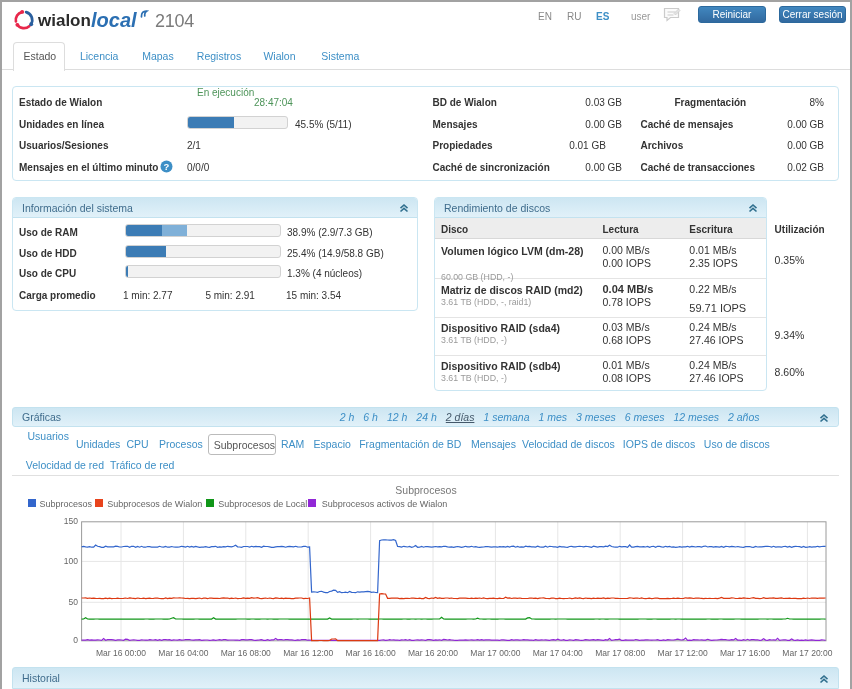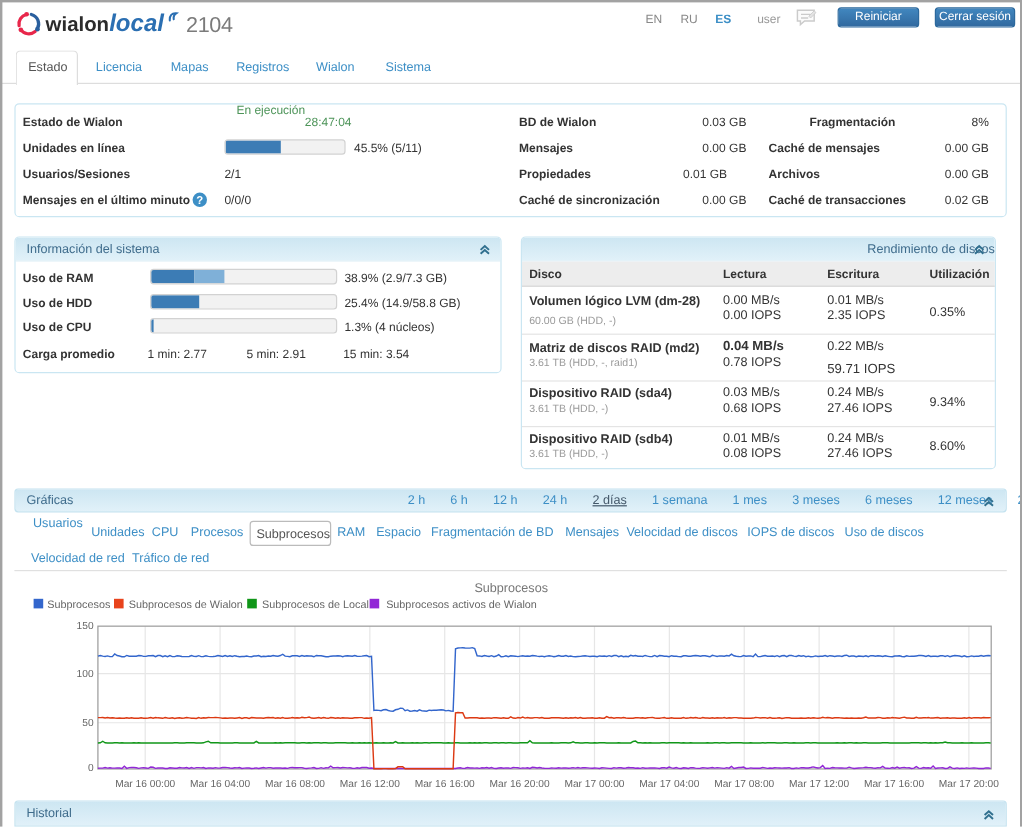--- a/index.html
+++ b/index.html
@@ -23,21 +23,21 @@
 
 .bluebox { position:absolute; background:#fff; border:1px solid #cae6f2; border-radius:4px; }
 .phead { height:20px; background:linear-gradient(180deg,#cde6f2,#e1f1f9); border-bottom:1px solid #c3e2ef;
   border-radius:3px 3px 0 0; color:#3f6c8c; font-size:10.5px; line-height:20px; padding-left:9px; position:relative; }
 .lbl { font-weight:bold; color:#333; }
 .sub { color:#9a9a9a; font-size:8.8px; }
 .track { position:absolute; height:13px; background:#f2f2f2; border:1px solid #d2d2d2; border-radius:3px; overflow:hidden; }
 .fill { position:absolute; top:0; bottom:0; left:0; background:#3c7cb5; }
 .chev { position:absolute; right:7px; top:4px; }
 .ctab { position:absolute; font-size:10.5px; }
-#gbar a { margin-right:21px; font-size:10.5px; }
+#gbar a { margin-right:9px; font-size:10.5px;font-style:italic; }
 </style>
 </head>
 <body>
 <div style="position:absolute;left:0;top:0;width:852px;height:689px;border-top:2px solid #a2a2a2;border-left:2px solid #a2a2a2;border-right:2px solid #a2a2a2;z-index:50;pointer-events:none;"></div>
 
 <svg class="abs" style="left:13px;top:9px;" width="22" height="22" viewBox="0 0 22 22">
   <g fill="none" stroke-linecap="round">
     <path d="M 8.88 3.08 A 8.2 8.2 0 0 0 2.92 12.42" stroke="#e8274b" stroke-width="2.7"></path>
     <path d="M 4.28 15.70 A 8.2 8.2 0 0 0 16.27 17.28" stroke="#e8274b" stroke-width="2.7"></path>
     <path d="M 18.10 15.10 A 8.2 8.2 0 0 0 13.12 3.08" stroke="#2a5f9e" stroke-width="2.7"></path>
@@ -131,38 +131,38 @@
   <div class="track" style="left:112px;top:67.3px;width:156px;">
       <div class="fill" style="width:2px;"></div>
     </div>
   <div class="abs" style="left:274px;top:70.2px;">1.3% (4 núcleos)</div>
   <div class="lbl abs" style="left:6px;top:92.2px;">Carga promedio</div>
   <div class="abs" style="left:110px;top:92.2px;">1 min: 2.77</div>
   <div class="abs" style="left:192.4px;top:92.2px;">5 min: 2.91</div>
   <div class="abs" style="left:273px;top:92.2px;">15 min: 3.54</div>
 </div>
 
-<div class="bluebox" style="left:434px;top:197px;width:396px;height:194px;text-align:right;">
+<div class="bluebox" style="left:434px;top:197px;width:333px;height:194px;">
   <div class="phead">Rendimiento de discos
     <svg class="chev" width="12" height="12" viewBox="0 0 12 12">
         <path d="M2.5 6.2 L6 3 L9.5 6.2 M2.5 9.5 L6 6.3 L9.5 9.5" fill="none" stroke="#31708f" stroke-width="1.6"></path>
       </svg>
   </div>
   <div class="abs" style="left:0;top:20px;width:100%;height:21px;background:#ededed;border-bottom:1px solid #d8d8d8;"></div>
   <div class="lbl abs" style="left:6px;top:26px;">Disco</div>
   <div class="lbl abs" style="left:167.5px;top:26px;">Lectura</div>
   <div class="lbl abs" style="left:254.3px;top:26px;">Escritura</div>
   <div class="lbl abs" style="left:339.6px;top:26px;">Utilización</div>
 
   <div class="abs" style="left:0;top:79.8px;width:100%;border-top:1px solid #e4e4e4;"></div>
   <div class="abs" style="left:0;top:118.5px;width:100%;border-top:1px solid #e4e4e4;"></div>
   <div class="abs" style="left:0;top:156.6px;width:100%;border-top:1px solid #e4e4e4;"></div>
 
   <div class="lbl abs" style="left:6px;top:47.4px;font-size:10.5px;">Volumen lógico LVM (dm-28)</div>
-  <div class="sub abs" style="left:6px;top:64px;">60.00 GB (HDD, -)</div>
+  <div class="sub abs" style="left:6px;top:74px;">60.00 GB (HDD, -)</div>
   <div class="abs" style="left:167.5px;top:46.4px;font-size:10.5px;">0.00 MB/s</div>
   <div class="abs" style="left:167.5px;top:58.9px;font-size:10.5px;">0.00 IOPS</div>
   <div class="abs" style="left:254.3px;top:46.4px;font-size:10.5px;">0.01 MB/s</div>
   <div class="abs" style="left:254.3px;top:58.9px;font-size:10.5px;">2.35 IOPS</div>
   <div class="abs" style="left:339.6px;top:55.9px;font-size:10.5px;">0.35%</div>
 
   <div class="lbl abs" style="left:6px;top:86px;font-size:10.5px;">Matriz de discos RAID (md2)</div>
   <div class="sub abs" style="left:6px;top:98.7px;">3.61 TB (HDD, -, raid1)</div>
   <div class="abs" style="left:167.5px;top:85px;font-size:11px;font-weight:bold;">0.04 MB/s</div>
   <div class="abs" style="left:167.5px;top:97.5px;font-size:10.5px;">0.78 IOPS</div>

